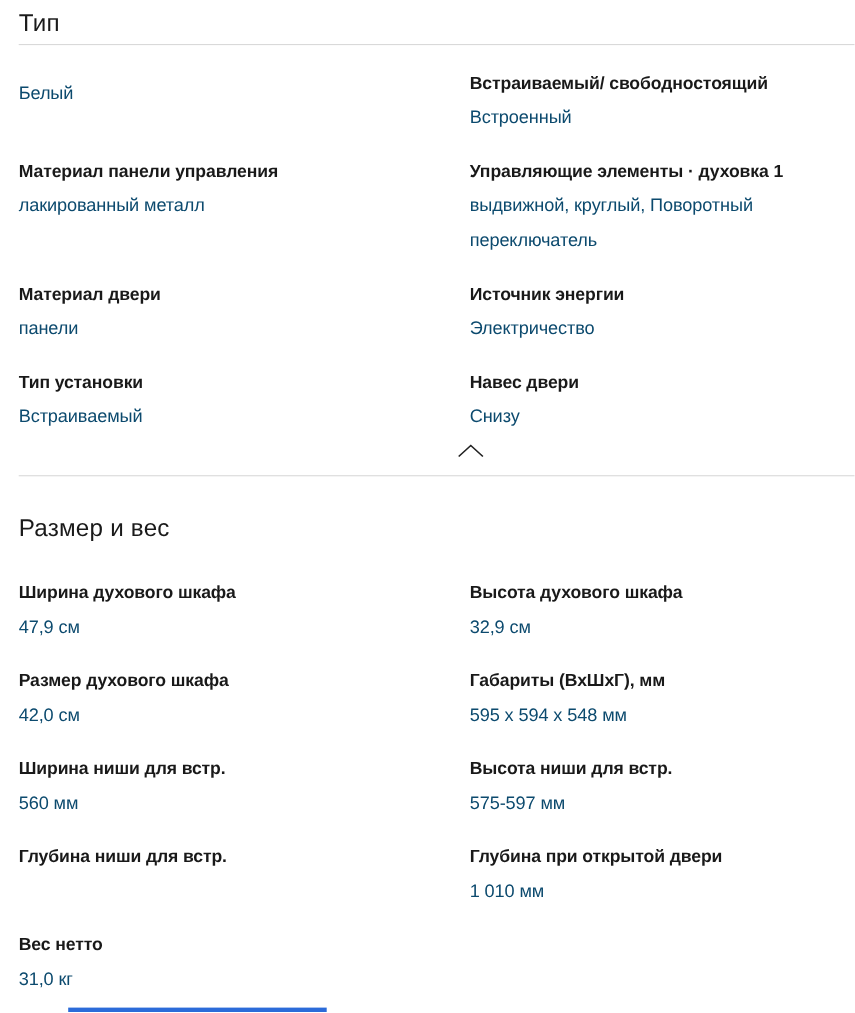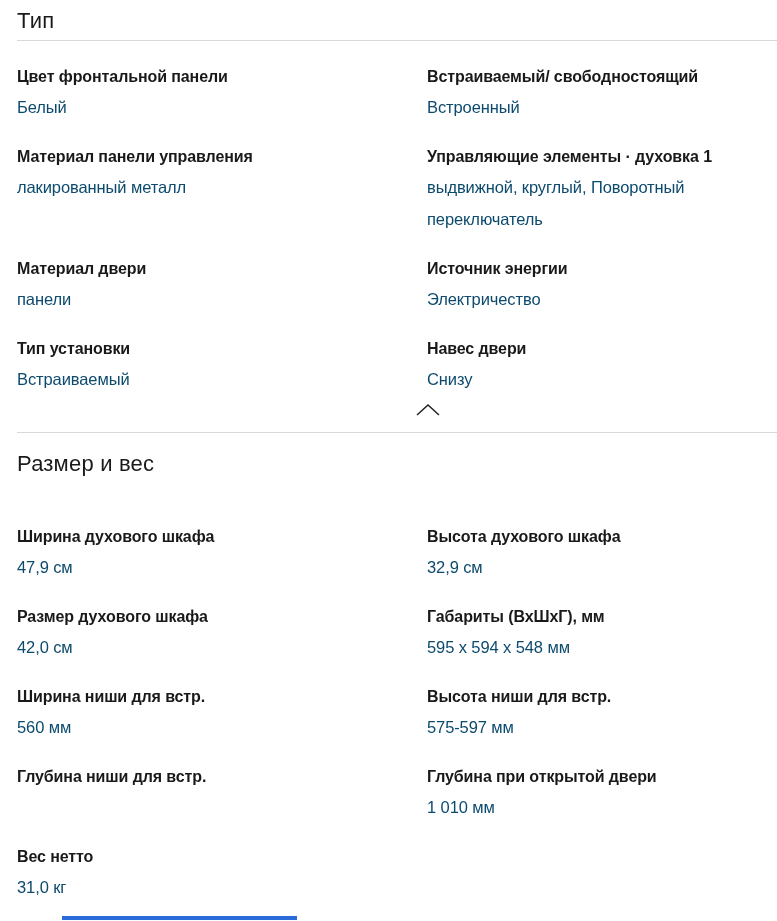--- a/index.html
+++ b/index.html
@@ -27,22 +27,22 @@
     height: 0;
   }
   .divider.under-title { margin-top: 4px; }
   .divider.between-sections { margin-top: 13px; }
   .spec-grid {
     display: grid;
     grid-template-columns: 410px 1fr;
     row-gap: 23px;
     margin: 25px 17px 0 17px;
   }
-  .spec-grid.second { margin-top: 47px; }
-  .section-title.second { margin-top: 16px; }
+  .spec-grid.second { margin-top: 34px; }
+  .section-title.second { margin-top: 32px; }
   .spec-label {
     font-size: 16px;
     font-weight: 700;
     line-height: 22px;
     letter-spacing: -0.1px;
     color: #191919;
   }
   .spec-value {
     font-size: 16.5px;
     font-weight: 400;
@@ -78,21 +78,20 @@
 </head>
 <body>
 
 <div class="page">
 
   <h2 class="section-title">Тип</h2>
   <hr class="divider under-title">
 
   <div class="spec-grid">
     <div class="spec-item">
-      <div class="spec-label">Цвет фронтальной панели</div>
       <div class="spec-value">Белый</div>
     </div>
     <div class="spec-item">
       <div class="spec-label">Встраиваемый/ свободностоящий</div>
       <div class="spec-value">Встроенный</div>
     </div>
     <div class="spec-item">
       <div class="spec-label">Материал панели управления</div>
       <div class="spec-value">лакированный металл</div>
     </div>

